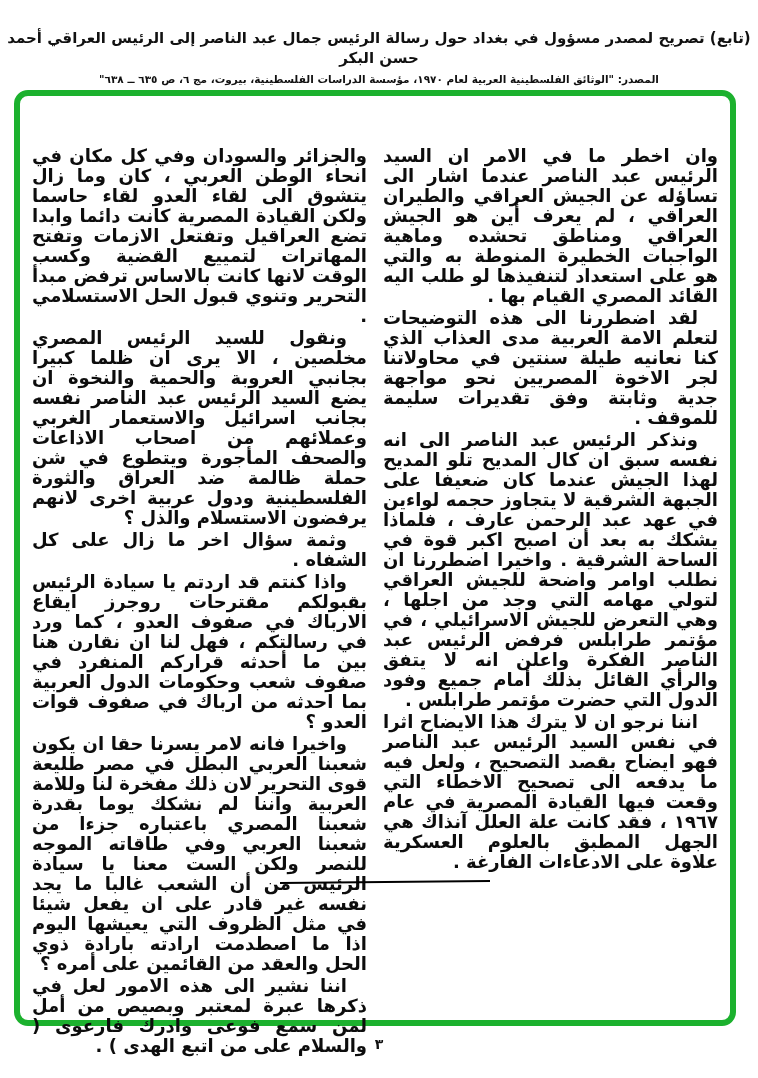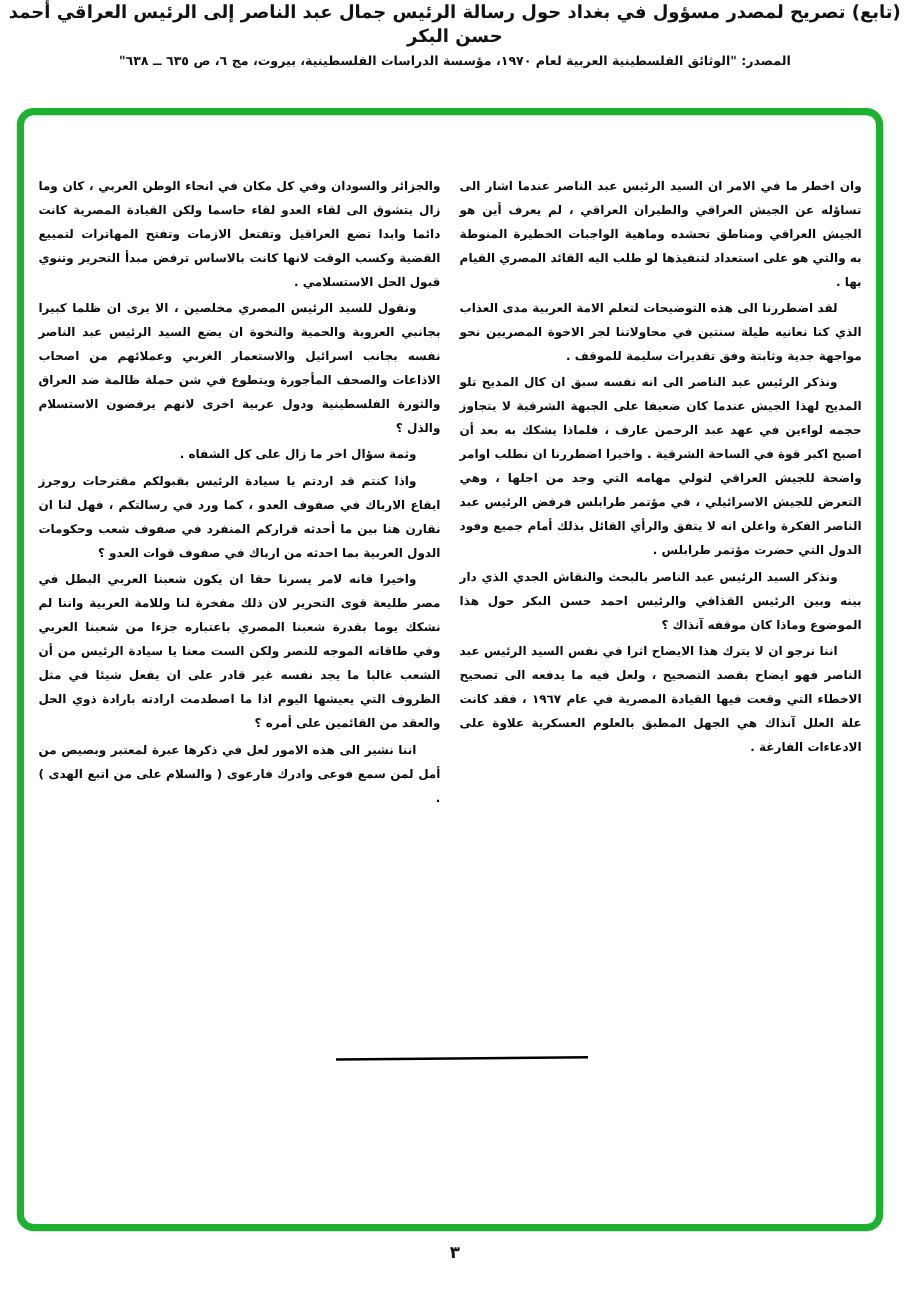--- a/index.html
+++ b/index.html
@@ -10,20 +10,21 @@
   }
   .page {
     position: relative;
     width: 758px; height: 1078px;
     background: #fff;
     overflow: hidden;
   }
   .doc-header {
     direction: rtl;
     text-align: center;
+    padding-top: 28px;
   }
   .doc-title {
     margin: 0;
     font-size: 15px;
     font-weight: bold;
     line-height: 20px;
   }
   .doc-source {
     margin: 5px 0 0;
     font-size: 10.5px;
@@ -41,21 +42,21 @@
   .columns {
     display: flex;
     direction: rtl;
     gap: 16px;
     padding: 50px 12px 0 12px;
   }
   .column {
     width: 335px;
     direction: rtl;
     text-align: justify;
-    font-size: 10px;
+    font-size: 18px;
     font-weight: bold;
     line-height: 20px;
     color: #0d0d0d;
   }
   .column p { margin: 0 0 2px 0; text-indent: 20px; }
   .column p:first-child { text-indent: 0; }
   .footnote-rule {
     position: absolute;
     left: 280px; top: 881px;
     width: 210px; height: 2px;
@@ -82,21 +83,20 @@
     <p class="doc-source">المصدر: "الوثائق الفلسطينية العربية لعام ١٩٧٠، مؤسسة الدراسات الفلسطينية، بيروت، مج ٦، ص ٦٣٥ ــ ٦٣٨"</p>
   </header>
 
   <div class="green-box">
     <div class="columns">
 
       <section class="column">
         <p>وان اخطر ما في الامر ان السيد الرئيس عبد الناصر عندما اشار الى تساؤله عن الجيش العراقي والطيران العراقي ، لم يعرف أين هو الجيش العراقي ومناطق تحشده وماهية الواجبات الخطيرة المنوطة به والتي هو على استعداد لتنفيذها لو طلب اليه القائد المصري القيام بها .</p>
         <p>لقد اضطررنا الى هذه التوضيحات لتعلم الامة العربية مدى العذاب الذي كنا نعانيه طيلة سنتين في محاولاتنا لجر الاخوة المصريين نحو مواجهة جدية وثابتة وفق تقديرات سليمة للموقف .</p>
         <p>ونذكر الرئيس عبد الناصر الى انه نفسه سبق ان كال المديح تلو المديح لهذا الجيش عندما كان ضعيفا على الجبهة الشرقية لا يتجاوز حجمه لواءين في عهد عبد الرحمن عارف ، فلماذا يشكك به بعد أن اصبح اكبر قوة في الساحة الشرقية . واخيرا اضطررنا ان نطلب اوامر واضحة للجيش العراقي لتولي مهامه التي وجد من اجلها ، وهي التعرض للجيش الاسرائيلي ، في مؤتمر طرابلس فرفض الرئيس عبد الناصر الفكرة واعلن انه لا يتفق والرأي القائل بذلك أمام جميع وفود الدول التي حضرت مؤتمر طرابلس .</p>
-        <p>ونذكر السيد الرئيس عبد الناصر بالبحث والنقاش الجدي الذي دار بينه وبين الرئيس القذافي والرئيس احمد حسن البكر حول هذا الموضوع وماذا كان موقفه آنذاك ؟</p>
         <p>اننا نرجو ان لا يترك هذا الايضاح اثرا في نفس السيد الرئيس عبد الناصر فهو ايضاح بقصد التصحيح ، ولعل فيه ما يدفعه الى تصحيح الاخطاء التي وقعت فيها القيادة المصرية في عام ١٩٦٧ ، فقد كانت علة العلل آنذاك هي الجهل المطبق بالعلوم العسكرية علاوة على الادعاءات الفارغة .</p>
       </section>
 
       <section class="column">
         <p>والجزائر والسودان وفي كل مكان في انحاء الوطن العربي ، كان وما زال يتشوق الى لقاء العدو لقاء حاسما ولكن القيادة المصرية كانت دائما وابدا تضع العراقيل وتفتعل الازمات وتفتح المهاترات لتمييع القضية وكسب الوقت لانها كانت بالاساس ترفض مبدأ التحرير وتنوي قبول الحل الاستسلامي .</p>
         <p>ونقول للسيد الرئيس المصري مخلصين ، الا يرى ان ظلما كبيرا بجانبي العروبة والحمية والنخوة ان يضع السيد الرئيس عبد الناصر نفسه بجانب اسرائيل والاستعمار الغربي وعملائهم من اصحاب الاذاعات والصحف المأجورة ويتطوع في شن حملة ظالمة ضد العراق والثورة الفلسطينية ودول عربية اخرى لانهم يرفضون الاستسلام والذل ؟</p>
         <p>وثمة سؤال اخر ما زال على كل الشفاه .</p>
         <p>واذا كنتم قد اردتم يا سيادة الرئيس بقبولكم مقترحات روجرز ايقاع الارباك في صفوف العدو ، كما ورد في رسالتكم ، فهل لنا ان نقارن هنا بين ما أحدثه قراركم المنفرد في صفوف شعب وحكومات الدول العربية بما احدثه من ارباك في صفوف قوات العدو ؟</p>
         <p>واخيرا فانه لامر يسرنا حقا ان يكون شعبنا العربي البطل في مصر طليعة قوى التحرير لان ذلك مفخرة لنا وللامة العربية واننا لم نشكك يوما بقدرة شعبنا المصري باعتباره جزءا من شعبنا العربي وفي طاقاته الموجه للنصر ولكن الست معنا يا سيادة الرئيس من أن الشعب غالبا ما يجد نفسه غير قادر على ان يفعل شيئا في مثل الظروف التي يعيشها اليوم اذا ما اصطدمت ارادته بارادة ذوي الحل والعقد من القائمين على أمره ؟</p>
         <p>اننا نشير الى هذه الامور لعل في ذكرها عبرة لمعتبر وبصيص من أمل لمن سمع فوعى وادرك فارعوى ( والسلام على من اتبع الهدى ) .</p>

